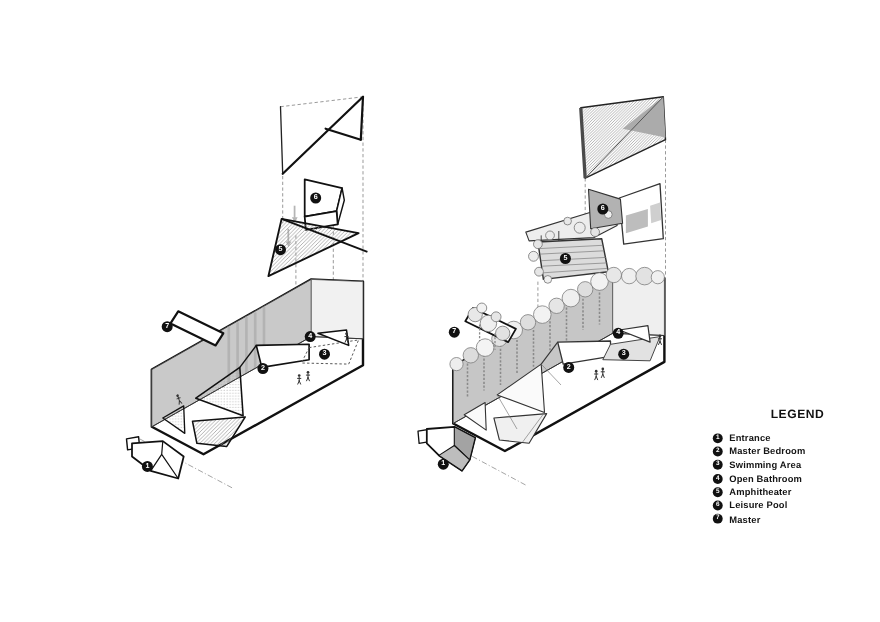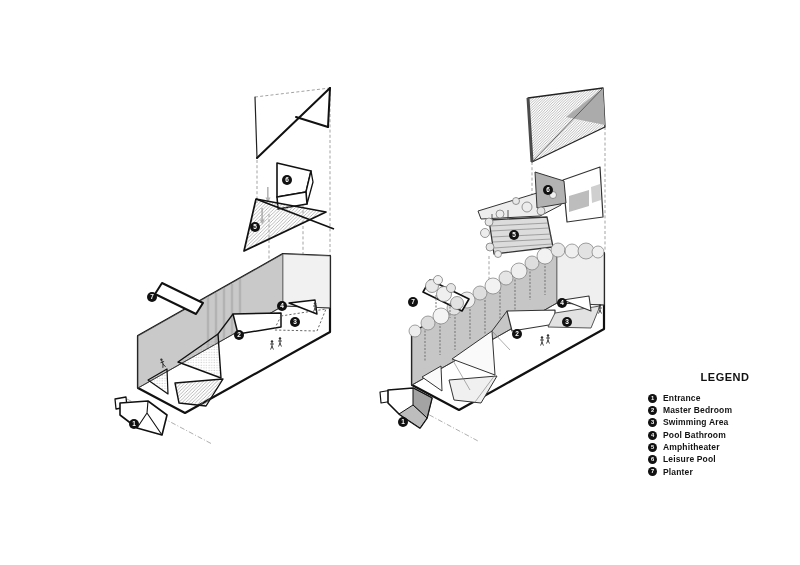--- a/index.html
+++ b/index.html
@@ -266,29 +266,29 @@
     <div class="legend-row">
       <span class="lmark">2</span>
       <span class="llabel">Master Bedroom</span>
     </div>
     <div class="legend-row">
       <span class="lmark">3</span>
       <span class="llabel">Swimming Area</span>
     </div>
     <div class="legend-row">
       <span class="lmark">4</span>
-      <span class="llabel">Pool Bathroom</span>
+      <span class="llabel">Open Bathroom</span>
     </div>
     <div class="legend-row">
       <span class="lmark">5</span>
       <span class="llabel">Amphitheater</span>
     </div>
     <div class="legend-row">
       <span class="lmark">6</span>
       <span class="llabel">Leisure Pool</span>
     </div>
     <div class="legend-row">
       <span class="lmark">7</span>
-      <span class="llabel">Planter</span>
+      <span class="llabel">Master</span>
     </div>
   </div>
 
 </div>
 
 </body></html>

